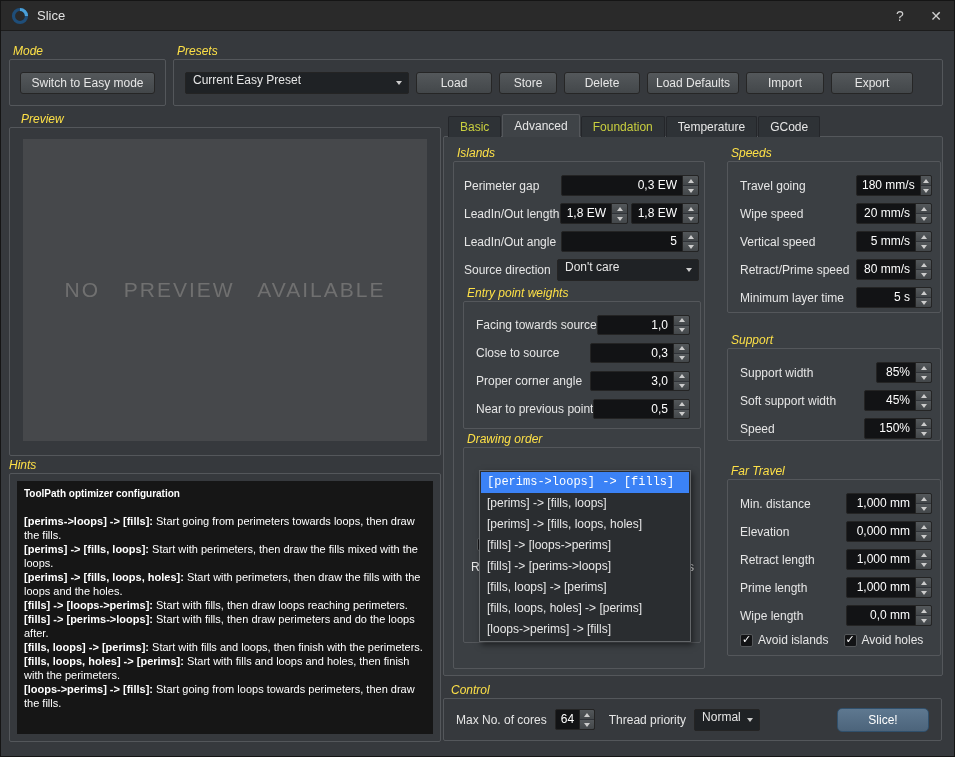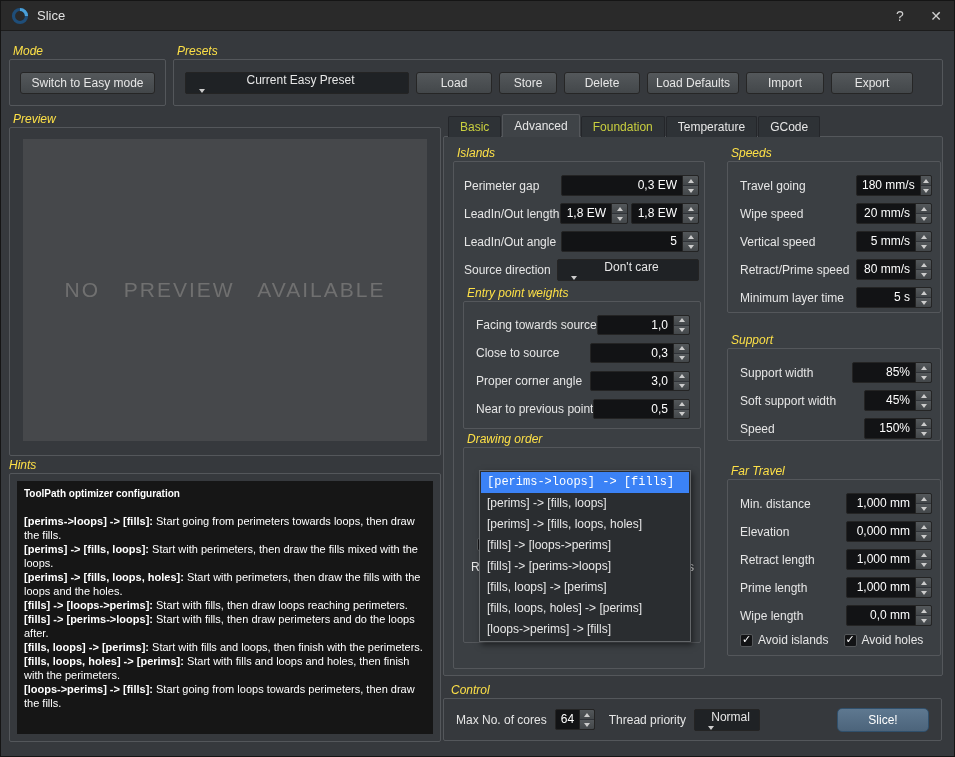--- a/index.html
+++ b/index.html
@@ -25,22 +25,22 @@
     background:linear-gradient(#54585b,#43474a); border:1px solid #262626; border-radius:3px;
     color:#e6e6e6; font-size:12px; white-space:nowrap; }
   .spinfield { display:flex; align-items:stretch; height:21px; background:#121315;
     border:1px solid #242424; border-radius:2px; overflow:hidden; }
   .spinfield .val { flex:1; text-align:right; padding:0 5px; line-height:19px; color:#ffffff; white-space:nowrap; }
   .spin { width:16px; display:flex; flex-direction:column; border-left:1px solid #242424; }
   .spin > div { flex:1; background:linear-gradient(#54585b,#43474a); display:flex; align-items:center; justify-content:center; }
   .spin .up { border-bottom:1px solid #303338; }
   .tri-up { width:0; height:0; border-left:3px solid transparent; border-right:3px solid transparent; border-bottom:4px solid #cccccc; }
   .tri-dn { width:0; height:0; border-left:3px solid transparent; border-right:3px solid transparent; border-top:4px solid #cccccc; }
-  .combo { display:flex; align-items:center; height:22px; background:#1f2225; border:1px solid #242424;
-    border-radius:2px; padding-left:7px;flex-direction:column; }
+  .combo { display:flex; height:22px; background:#1f2225; border:1px solid #242424;
+    border-radius:2px; padding-left:7px; }
   .combo .cval { flex:1; white-space:nowrap; overflow:hidden; }
   .combo .carrow { width:18px; align-self:stretch; display:flex; align-items:center; justify-content:center; }
   .checkbox { width:13px; height:13px; background:#121315; border:1px solid #55585b; border-radius:2px;
     display:inline-flex; align-items:center; justify-content:center; color:#ffffff; font-size:11px; line-height:1; flex:none; }
   .checkbox.checked::after { content:"✓"; margin-top:-1px; }
   .row { display:flex; align-items:center; margin-bottom:7px; }
   .row .lbl { flex:1; white-space:nowrap; }
   
   .tabs { position:absolute; left:447px; top:113px; display:flex; align-items:flex-end; height:23px; z-index:4; }
   .tab { height:21px; padding:0 11px; display:flex; align-items:center; background:#2e3236;
@@ -107,21 +107,21 @@
       <div class="btn" style="width:76px;">Load</div>
       <div class="btn" style="width:58px;">Store</div>
       <div class="btn" style="width:76px;">Delete</div>
       <div class="btn" style="width:92px;">Load Defaults</div>
       <div class="btn" style="width:78px;">Import</div>
       <div class="btn" style="width:82px;">Export</div>
     </div>
   </div>
 
   <div class="group" style="left:8px; top:112px; width:432px; height:343px;">
-    <div class="gtitle" style="margin-left:4px;">Preview</div>
+    <div class="gtitle" style="margin-left:12px;">Preview</div>
     <div class="gbox">
       <div class="previewbox">
         <span class="nopreview">NO PREVIEW AVAILABLE</span>
       </div>
     </div>
   </div>
 
   <div class="group" style="left:8px; top:458px; width:432px; height:283px;">
     <div class="gtitle" style="margin-left:0;">Hints</div>
     <div class="gbox">
@@ -379,21 +379,21 @@
         </div>
       </div>
     </div>
   </div>
 
   <div class="group" style="left:726px; top:333px; width:214px; height:107px;">
     <div class="gtitle">Support</div>
     <div class="gbox" style="padding:13px 8px 0 12px;">
       <div class="row">
         <span class="lbl">Support width</span>
-        <div class="spinfield" style="width:80px;">
+        <div class="spinfield" style="width:56px;">
           <span class="val">85%</span>
           <div class="spin">
               <div class="up">
                 <span class="tri-up"></span>
               </div>
               <div class="dn">
                 <span class="tri-dn"></span>
               </div>
             </div>
         </div>

